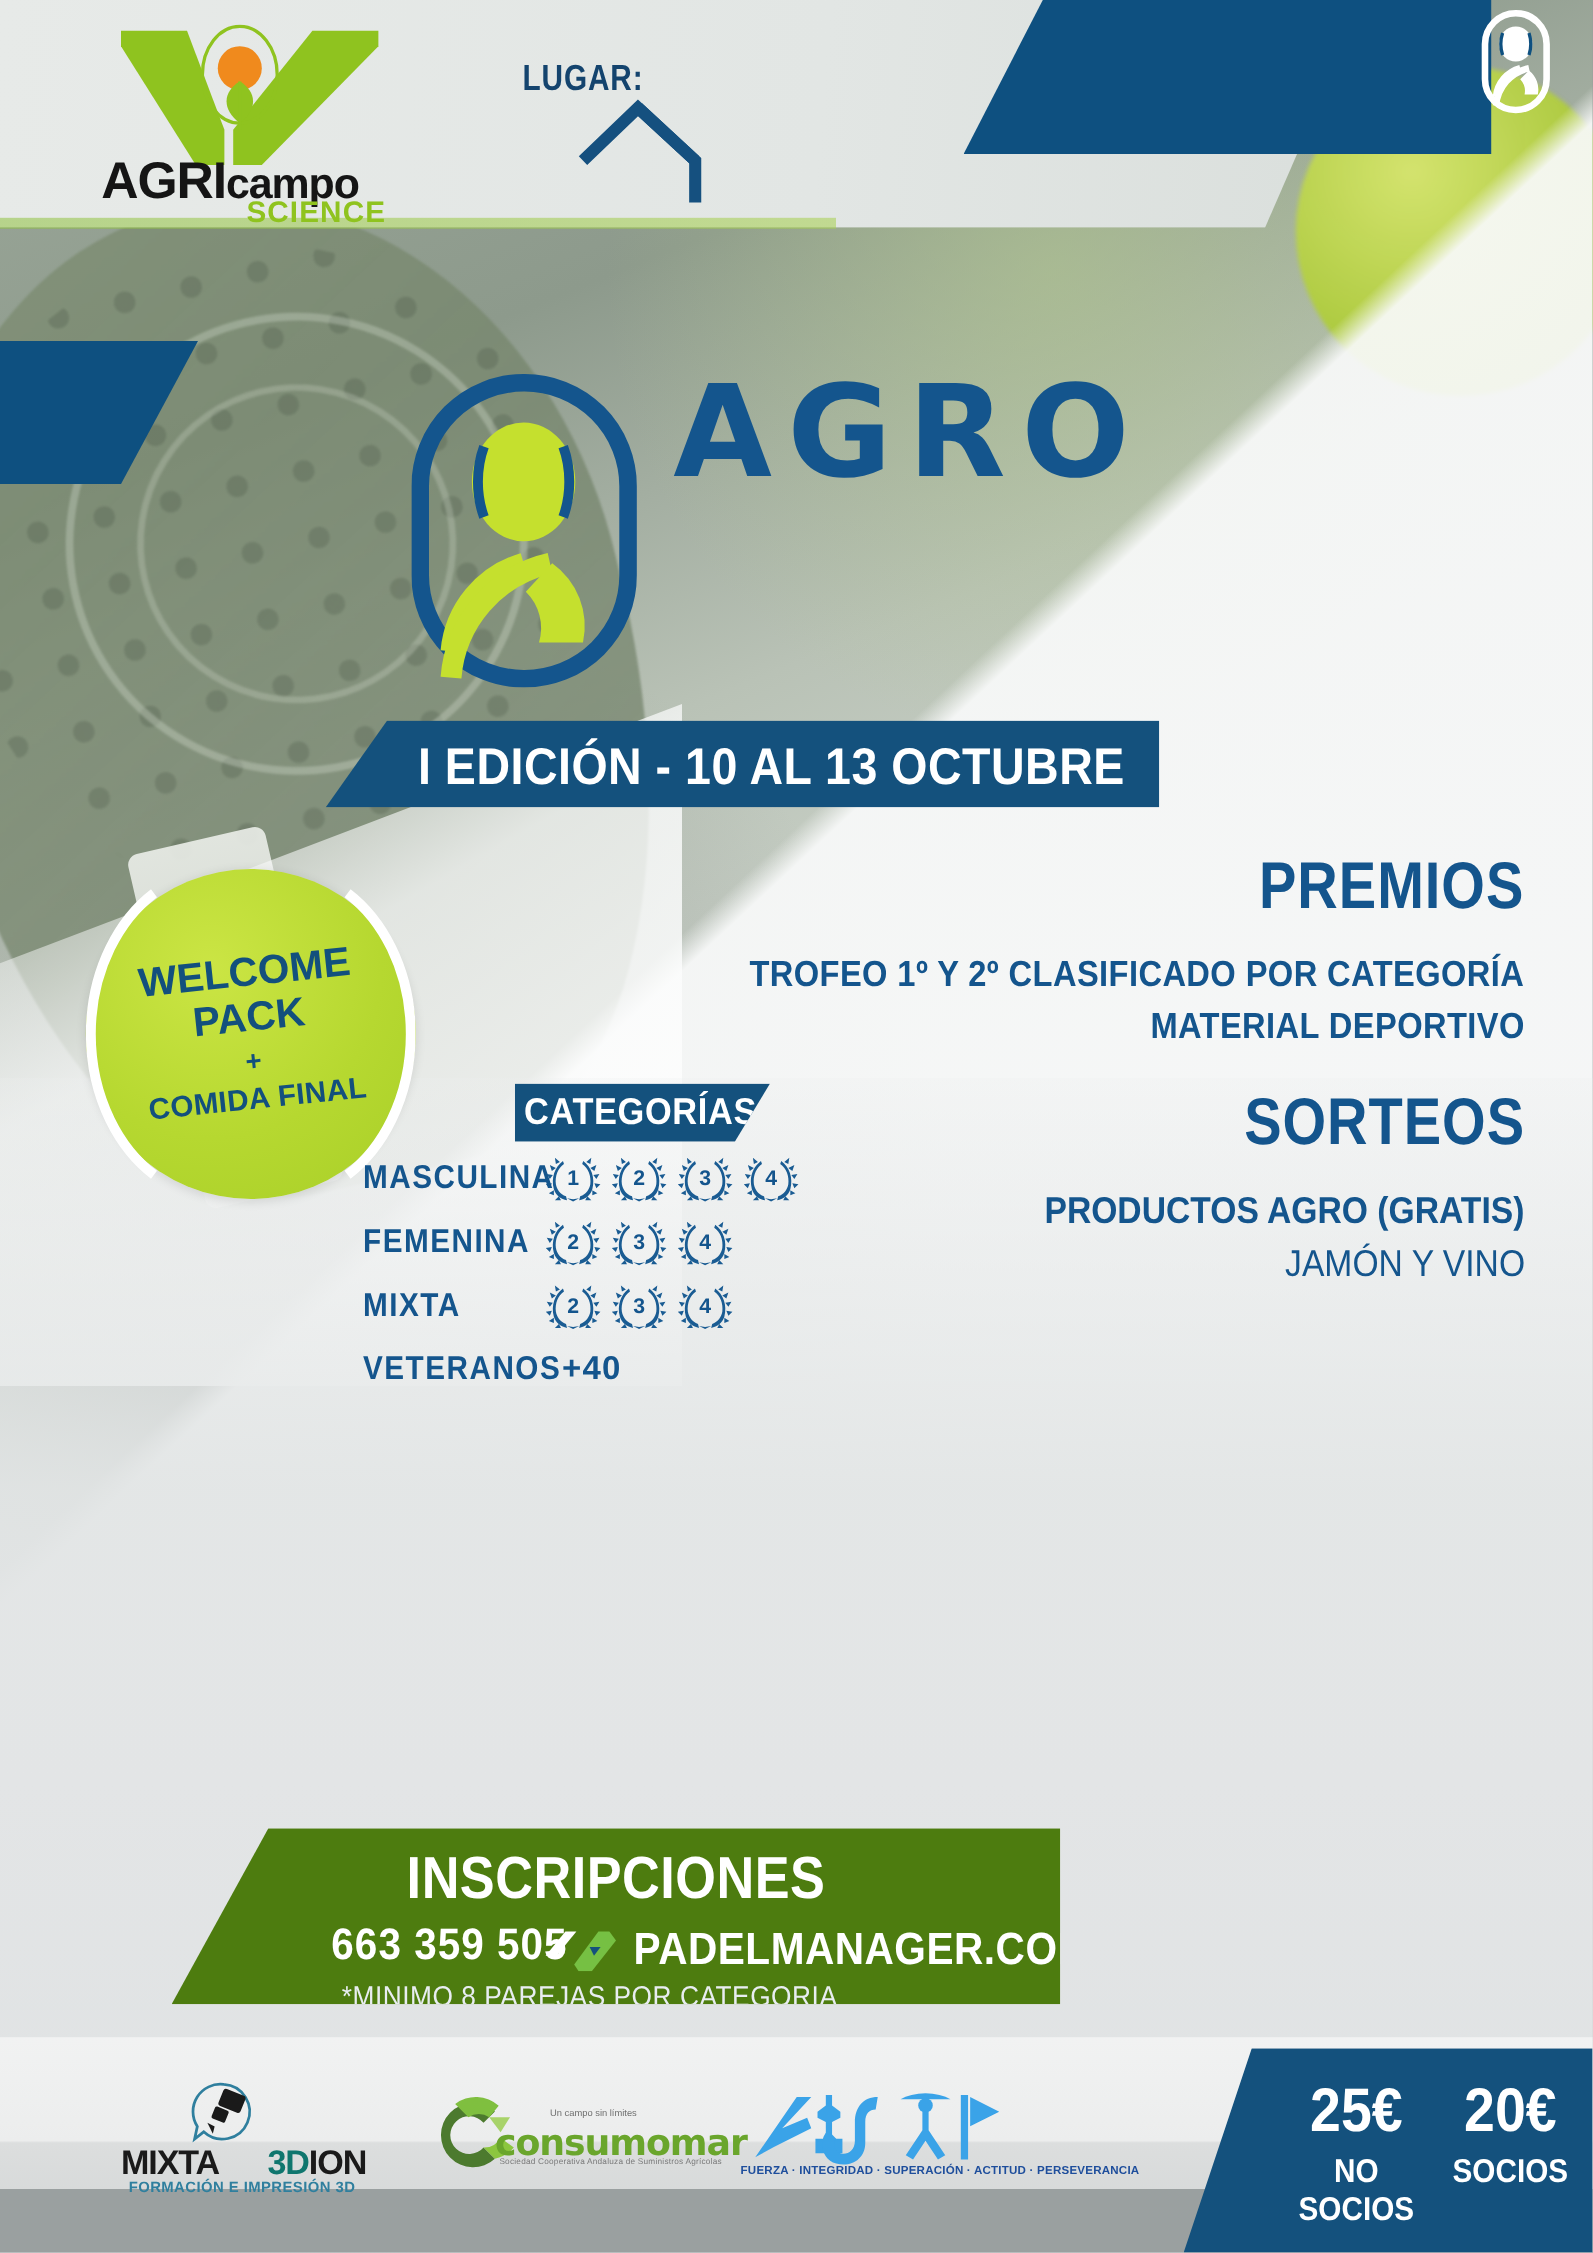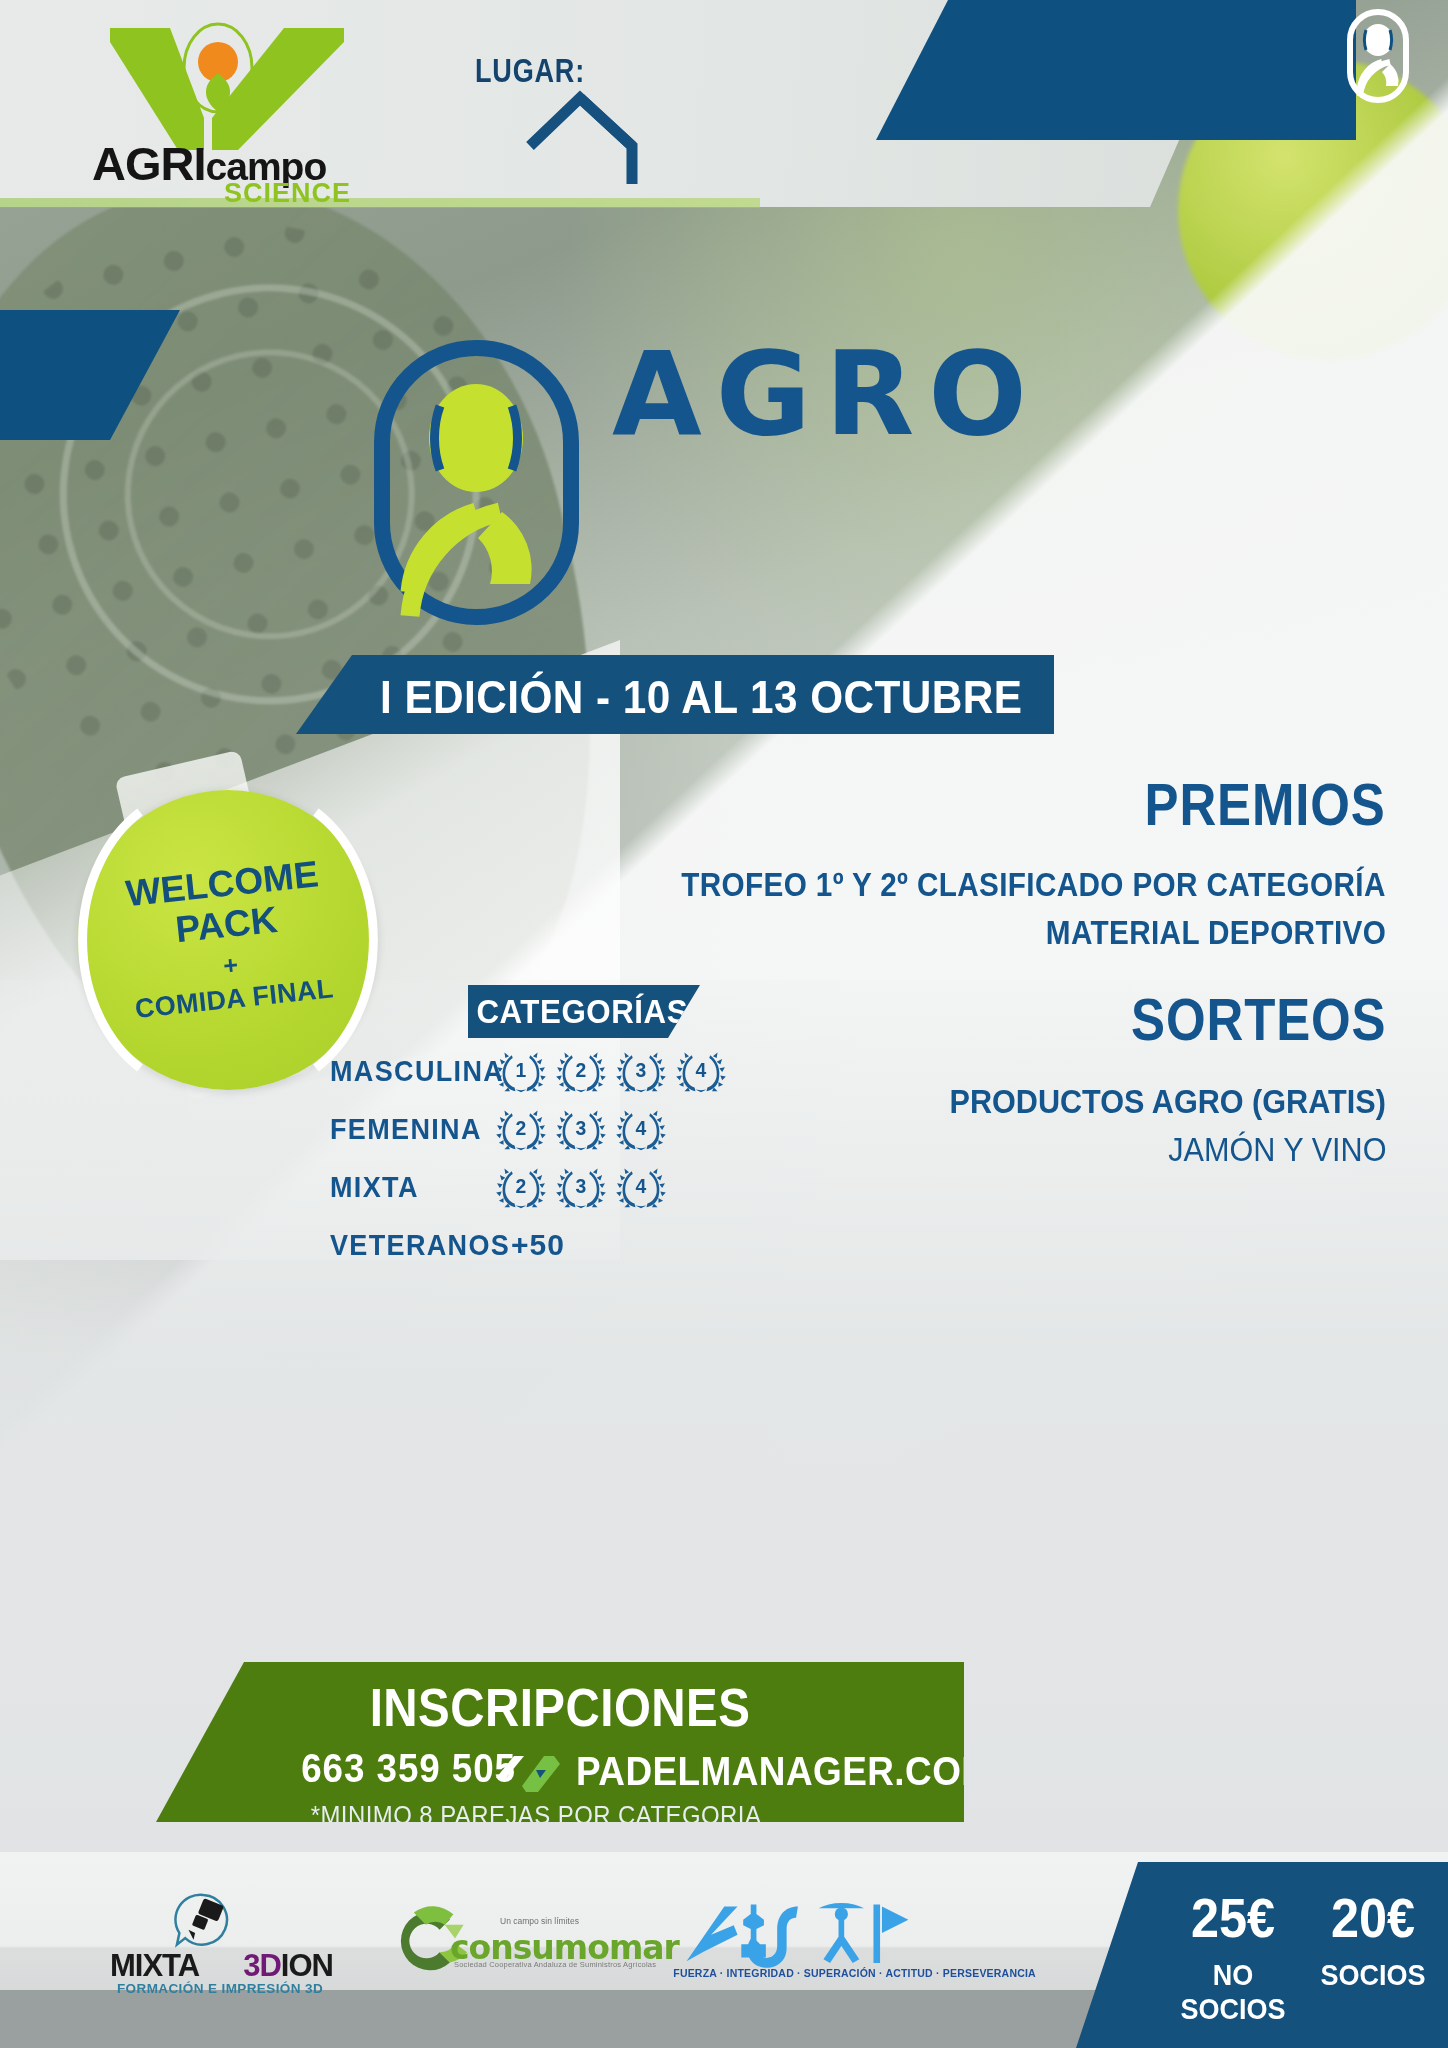--- a/index.html
+++ b/index.html
@@ -258,21 +258,21 @@
   .price-b{left:232px;width:130px;}
   .price-val{font-weight:bold;font-size:56px;line-height:1;
     font-family:"Liberation Sans Narrow","Liberation Sans",sans-serif;transform:scaleX(.9);display:block;}
   .price-lab{font-weight:bold;font-size:30px;margin-top:12px;display:block;
     font-family:"Liberation Sans Narrow","Liberation Sans",sans-serif;transform:scaleX(.9);}
 
   .sponsors{position:absolute;left:110px;top:1878px;width:800px;height:130px;display:flex;align-items:center;gap:58px;}
   .sp{position:relative;}
   .sp-impredion{width:220px;text-align:center;}
   .sp-impredion .nm{font-weight:bold;font-size:31px;color:#1a1a1a;letter-spacing:-1px;line-height:1;}
-  .sp-impredion .nm .three-d{color:#701a75;margin-left:44px;}
+  .sp-impredion .nm .three-d{color:#0f766e;margin-left:44px;}
   .sp-impredion .sub{font-size:13.5px;color:#2f7f9e;font-weight:bold;letter-spacing:.4px;margin-top:0;}
   .sp-consumomar{width:240px;position:relative;height:90px;}
   .sp-consumomar .cm-word{
     position:absolute;left:62px;top:30px;font-size:33px;font-weight:bold;color:#6aa62c;
     font-family:"DejaVu Sans",sans-serif;letter-spacing:-1px;
   }
   .sp-consumomar .cm-top{position:absolute;left:112px;top:18px;font-size:8.5px;color:#6f6f6f;}
   .sp-consumomar .cm-bot{position:absolute;left:66px;top:62px;font-size:7.5px;color:#7a7a7a;letter-spacing:.2px;white-space:nowrap;}
   .sp-fisap{width:250px;position:relative;height:100px;}
   .sp-fisap .fs-sub{
@@ -493,21 +493,21 @@
             <path d="M41 9 l5 -4 l-1 6 Z M45 15 l6 -3 l-2 6 Z M48 22 l6 -1 l-3 5 Z M49 30 l6 1 l-4 4 Z M47 37 l5 3 l-5 2 Z M42 43 l4 4 l-6 0 Z"></path>
             <path d="M22 45 l6 3 l6 -3 l-6 1 Z"></path>
           </g>
           <text x="28" y="32" text-anchor="middle" font-family="Liberation Sans, sans-serif" font-size="21" font-weight="bold" fill="#14558d">4</text>
         </svg>
       </div>
     </div>
 
     <div class="cat-row">
       <div class="cat-name">VETERANOS</div>
-      <div class="plus40">+50</div>
+      <div class="plus40">+40</div>
     </div>
 
   </div>
 
   <div class="insc-band">
     <div class="insc-title">INSCRIPCIONES</div>
     <div class="insc-phone">663 359 505</div>
     <svg class="pm-logo" viewBox="0 0 72 44">
       <path d="M4 30 L22 8 L32 8 L14 30 Z" fill="#ffffff"></path>
       <path d="M30 38 L52 8 L62 8 L68 16 L46 44 L34 44 Z" fill="#76c043"></path>

